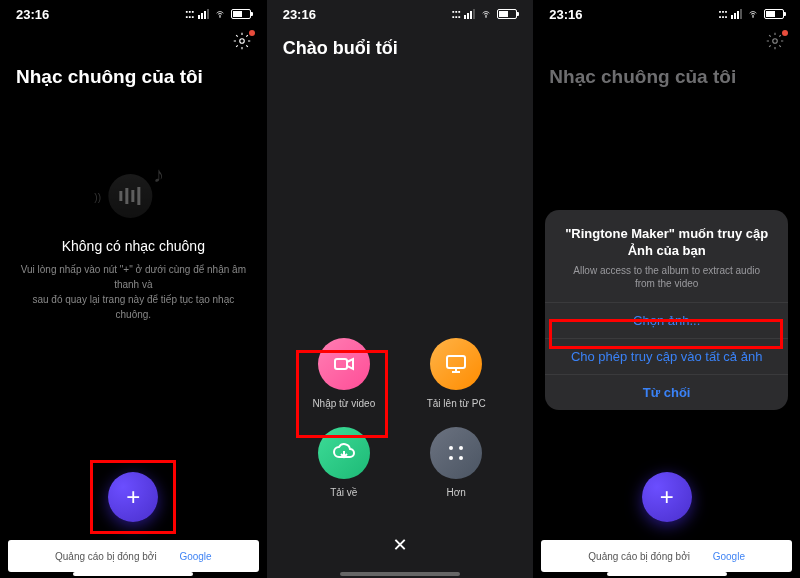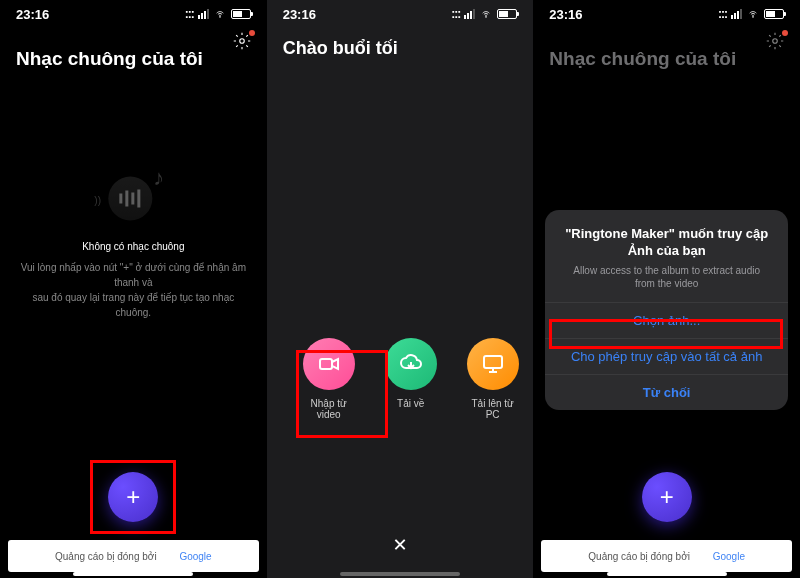--- a/index.html
+++ b/index.html
@@ -14,44 +14,44 @@
   .sig i { width: 2px; background: #fff; display: inline-block; }
   .sig i:nth-child(1){height:4px}.sig i:nth-child(2){height:6px}.sig i:nth-child(3){height:8px}.sig i:nth-child(4){height:10px;background:#555}
   .batt { width: 20px; height: 10px; border: 1px solid #fff; border-radius: 2px; position: relative; }
   .batt::after { content:''; position:absolute; right:-3px; top:2px; width:2px; height:4px; background:#fff; border-radius:0 1px 1px 0;}
   .batt i { display:block; width:9px; height:6px; background:#fff; margin:1px;}
   .wifi { width:14px; height:10px; position:relative; }
   .header { position: relative; padding: 10px 16px 8px; }
   .gear { position: absolute; right: 14px; top: 2px; width: 22px; height: 22px; display:flex; align-items:center; justify-content:center; }
   .gear svg { width: 18px; height: 18px; }
   .gear-dot { position:absolute; top:0; right:-2px; width:6px; height:6px; background:#e74c3c; border-radius:50%; }
-  .title { font-size: 19px; font-weight: 700; margin-top: 10px; }
+  .title { font-size: 19px; font-weight: 700; margin-top: 28px; }
   .title.faded { color: #6e6e70; }
   .greeting { font-size: 18px; font-weight: 700; padding: 10px 16px 10px; }
   .pill { margin: 6px 16px; background: #2c2c2e; border-radius: 20px; height: 38px; display:flex; align-items:center; gap:10px; padding: 0 14px; font-size: 13px; }
   .pill-ic { width:18px; height:14px; border:2px solid #fff; border-radius:3px; position:relative; }
   .pill-ic::after{content:'';position:absolute;left:3px;top:2px;width:6px;height:6px;border:1.5px solid #fff;border-radius:50%;}
   .empty { position:absolute; top: 42%; left:50%; transform:translate(-50%,-50%); width: 86%; text-align:center; }
   .empty-ic { width: 70px; height: 60px; margin: 0 auto 14px; position:relative; opacity:0.5; }
   .disc { width:44px; height:44px; background:linear-gradient(#333,#222); border-radius:50%; position:absolute; left:10px; top:10px; display:flex; align-items:center; justify-content:center; gap:3px;}
   .disc i{width:3px;background:#bbb;display:block;}
   .disc i:nth-child(1){height:10px}.disc i:nth-child(2){height:16px}.disc i:nth-child(3){height:12px}.disc i:nth-child(4){height:18px}
   .note { position:absolute; right:4px; top:-2px; font-size:22px; color:#666; }
   .lines { position:absolute; left:-4px; top:28px; color:#666; font-size:10px; }
-  .empty-title { font-size: 10px; margin-bottom: 8px; color:#fff; }
+  .empty-title { font-size: 14px; margin-bottom: 8px; color:#fff; }
   .empty-sub { font-size: 10px; color:#888; line-height:1.5; }
   .fab { position:absolute; bottom: 56px; left:50%; transform:translateX(-50%); width:50px; height:50px; border-radius:50%; background:radial-gradient(circle at 30% 30%, #6b4eff, #4a2fcc); display:flex; align-items:center; justify-content:center; box-shadow: 0 4px 16px rgba(80,50,255,0.5); }
   .fab-plus { color:#fff; font-size:24px; font-weight:300; }
   .adbar { position:absolute; bottom:6px; left:8px; right:8px; height:32px; background:#fff; color:#555; border-radius:3px; font-size:10px; display:flex; align-items:center; justify-content:center; }
   .adbar b { color:#4285f4; font-weight:500;margin-left:20px; }
   .homebar { position:absolute; bottom:2px; left:50%; transform:translateX(-50%); width:120px; height:4px; background:#fff; border-radius:2px; }
   .homebar.dark { background:#666; }
   
   .sheet { position:absolute; bottom:0; left:0; right:0; height: 240px; }
-  .grid { display:grid; grid-template-columns:1fr 1fr 1fr 1fr; gap: 18px 30px; padding: 0 36px 0; }
+  .grid { display:grid; grid-template-columns:1fr 1fr; gap: 18px 30px; padding: 0 36px 0; }
   .cell { text-align:center; }
   .circ { width:52px; height:52px; border-radius:50%; margin:0 auto 8px; display:flex; align-items:center; justify-content:center; }
   .circ.pink { background: linear-gradient(135deg,#ff7eb3,#ff4d97); }
   .circ.orange { background: linear-gradient(135deg,#ffb347,#ff8c00); }
   .circ.green { background: linear-gradient(135deg,#3ddc97,#1db976); }
   .circ.gray { background: linear-gradient(135deg,#6b7280,#4b5563); }
   .circ svg { width:24px; height:24px; }
   .cell-label { font-size:10px; color:#ccc; }
   .close-x { position:absolute; bottom:22px; left:50%; transform:translateX(-50%); font-size:18px; color:#fff; font-weight:300; }
   
@@ -154,36 +154,36 @@
         <div class="cell">
           <div class="circ pink">
             <svg viewBox="0 0 24 24" fill="none" stroke="#fff" stroke-width="2">
                 <rect x="3" y="7" width="12" height="10" rx="2"></rect>
                 <path d="M15 10l6-3v10l-6-3z"></path>
               </svg>
           </div>
           <div class="cell-label">Nhập từ video</div>
         </div>
         <div class="cell">
+          <div class="circ orange">
+            <svg viewBox="0 0 24 24" fill="none" stroke="#fff" stroke-width="2">
+                <rect x="3" y="4" width="18" height="12" rx="2"></rect>
+                <path d="M8 20h8M12 16v4"></path>
+              </svg>
+          </div>
+          <div class="cell-label">Tải lên từ PC</div>
+        </div>
+        <div class="cell">
           <div class="circ green">
             <svg viewBox="0 0 24 24" fill="none" stroke="#fff" stroke-width="2">
                 <path d="M7 16a5 5 0 010-10 6 6 0 0111 2 4 4 0 010 8H7z"></path>
                 <path d="M12 10v6m-3-3 3 3 3-3"></path>
               </svg>
           </div>
           <div class="cell-label">Tải về</div>
-        </div>
-        <div class="cell">
-          <div class="circ orange">
-            <svg viewBox="0 0 24 24" fill="none" stroke="#fff" stroke-width="2">
-                <rect x="3" y="4" width="18" height="12" rx="2"></rect>
-                <path d="M8 20h8M12 16v4"></path>
-              </svg>
-          </div>
-          <div class="cell-label">Tải lên từ PC</div>
         </div>
         <div class="cell">
           <div class="circ gray">
             <svg viewBox="0 0 24 24" fill="#fff">
                 <circle cx="7" cy="7" r="2"></circle>
                 <circle cx="17" cy="7" r="2"></circle>
                 <circle cx="7" cy="17" r="2"></circle>
                 <circle cx="17" cy="17" r="2"></circle>
               </svg>
           </div>

